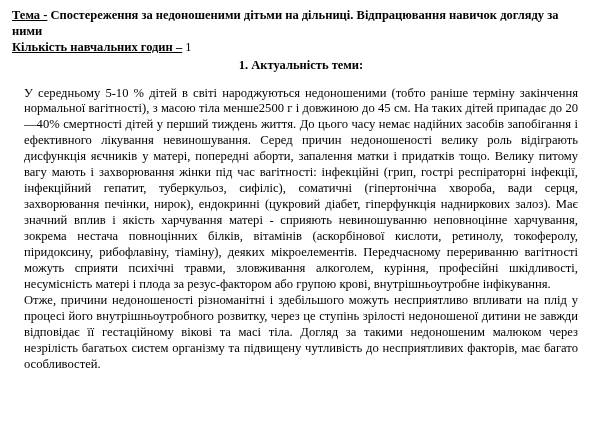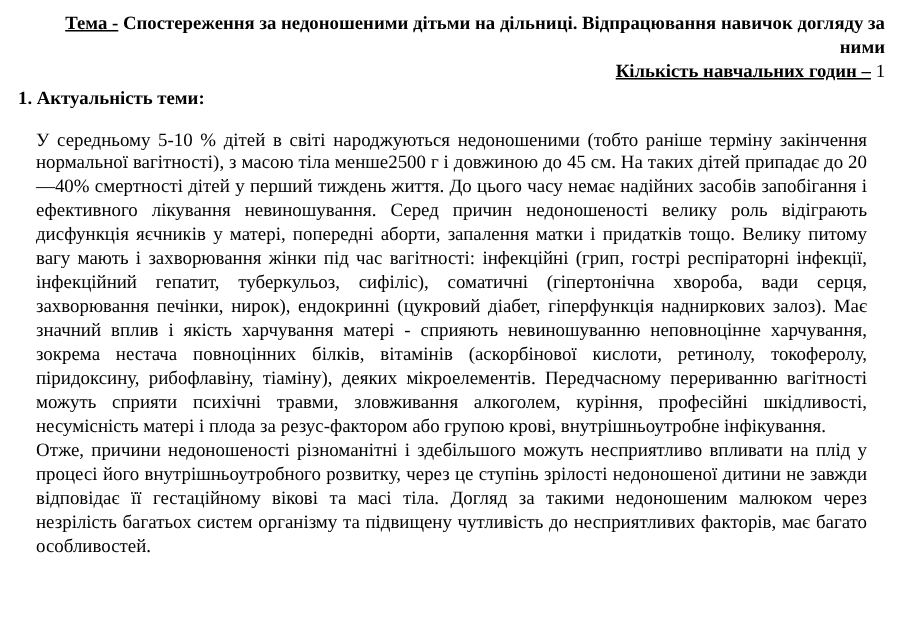--- a/index.html
+++ b/index.html
@@ -18,43 +18,43 @@
     width: 600px;
     height: 421px;
     box-sizing: border-box;
     padding: 8px 10px 0 12px;
   }
   .line-topic {
     font-size: 12.5px;
     font-weight: bold;
     line-height: 1.25;
     margin: 0 0 1px 0;
-    text-align: right;
+    text-align: left;
   }
   .line-topic .topic-label {
     text-decoration: underline;
   }
   .line-hours {
     font-size: 12.5px;
     line-height: 1.25;
     margin: 0 0 2px 0;
-    text-align: right;
   }
   .line-hours .hours-label {
     font-weight: bold;
     text-decoration: underline;
   }
   .line-hours .hours-value {
     font-weight: normal;
   }
   .section-heading {
     font-size: 12.5px;
     font-weight: bold;
     line-height: 1.25;
     margin: 2px 0 1px 0;
+    text-align: center;
   }
   .body-text {
     font-size: 12.6px;
     line-height: 1.27;
     text-align: justify;
     text-justify: inter-word;
     margin: 12px;
     hyphens: none;
   }
   .body-text p {

